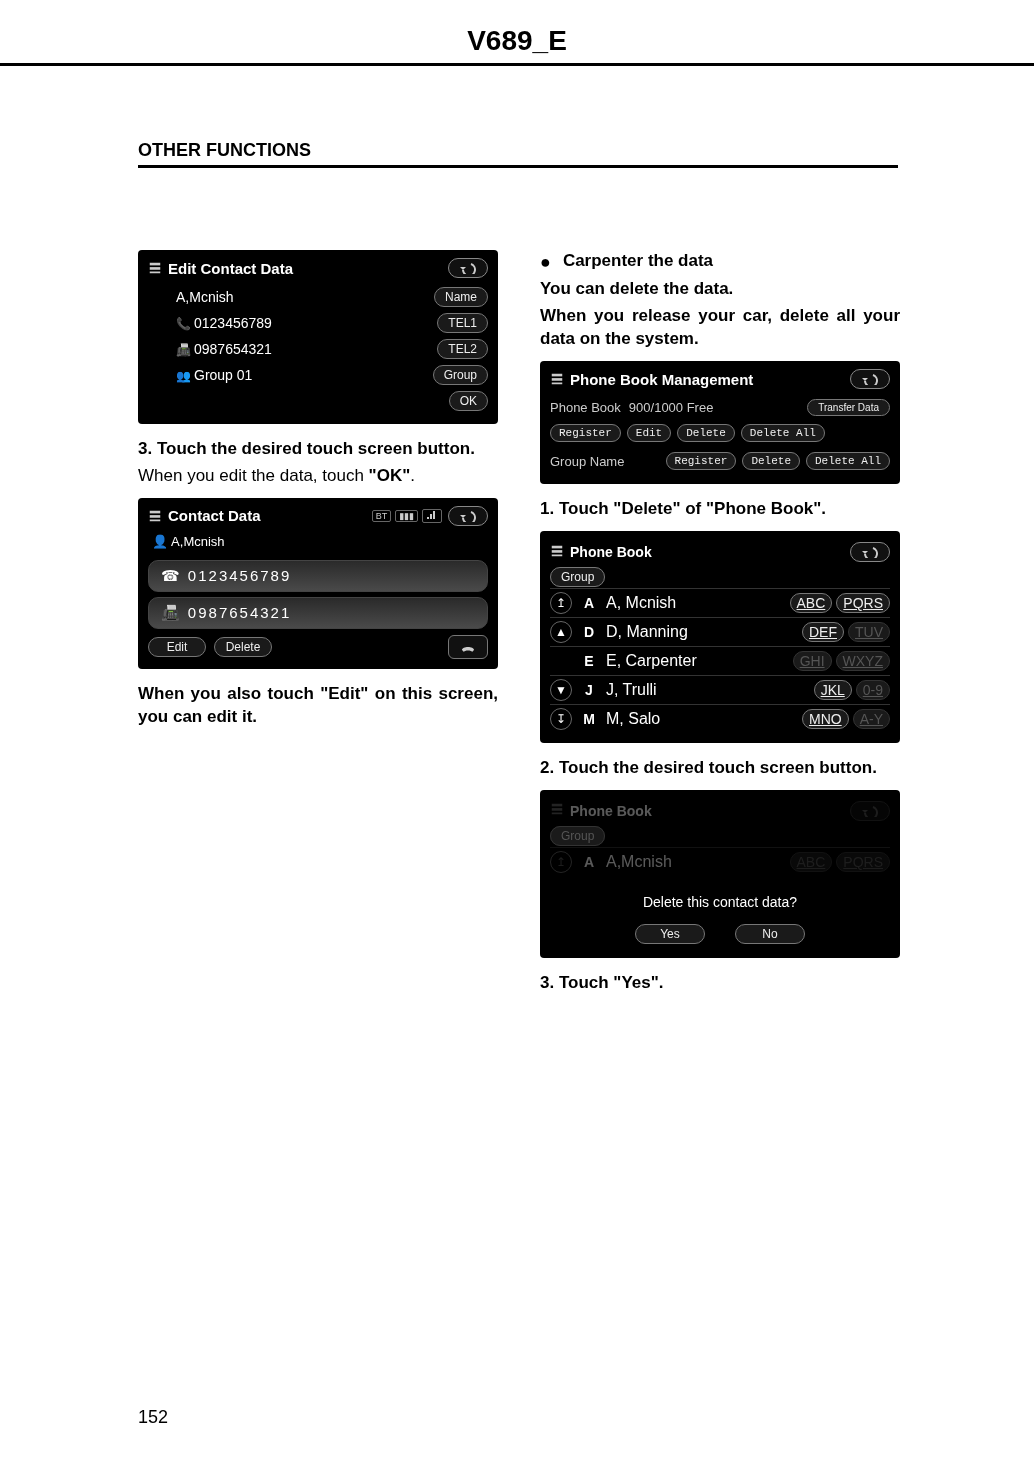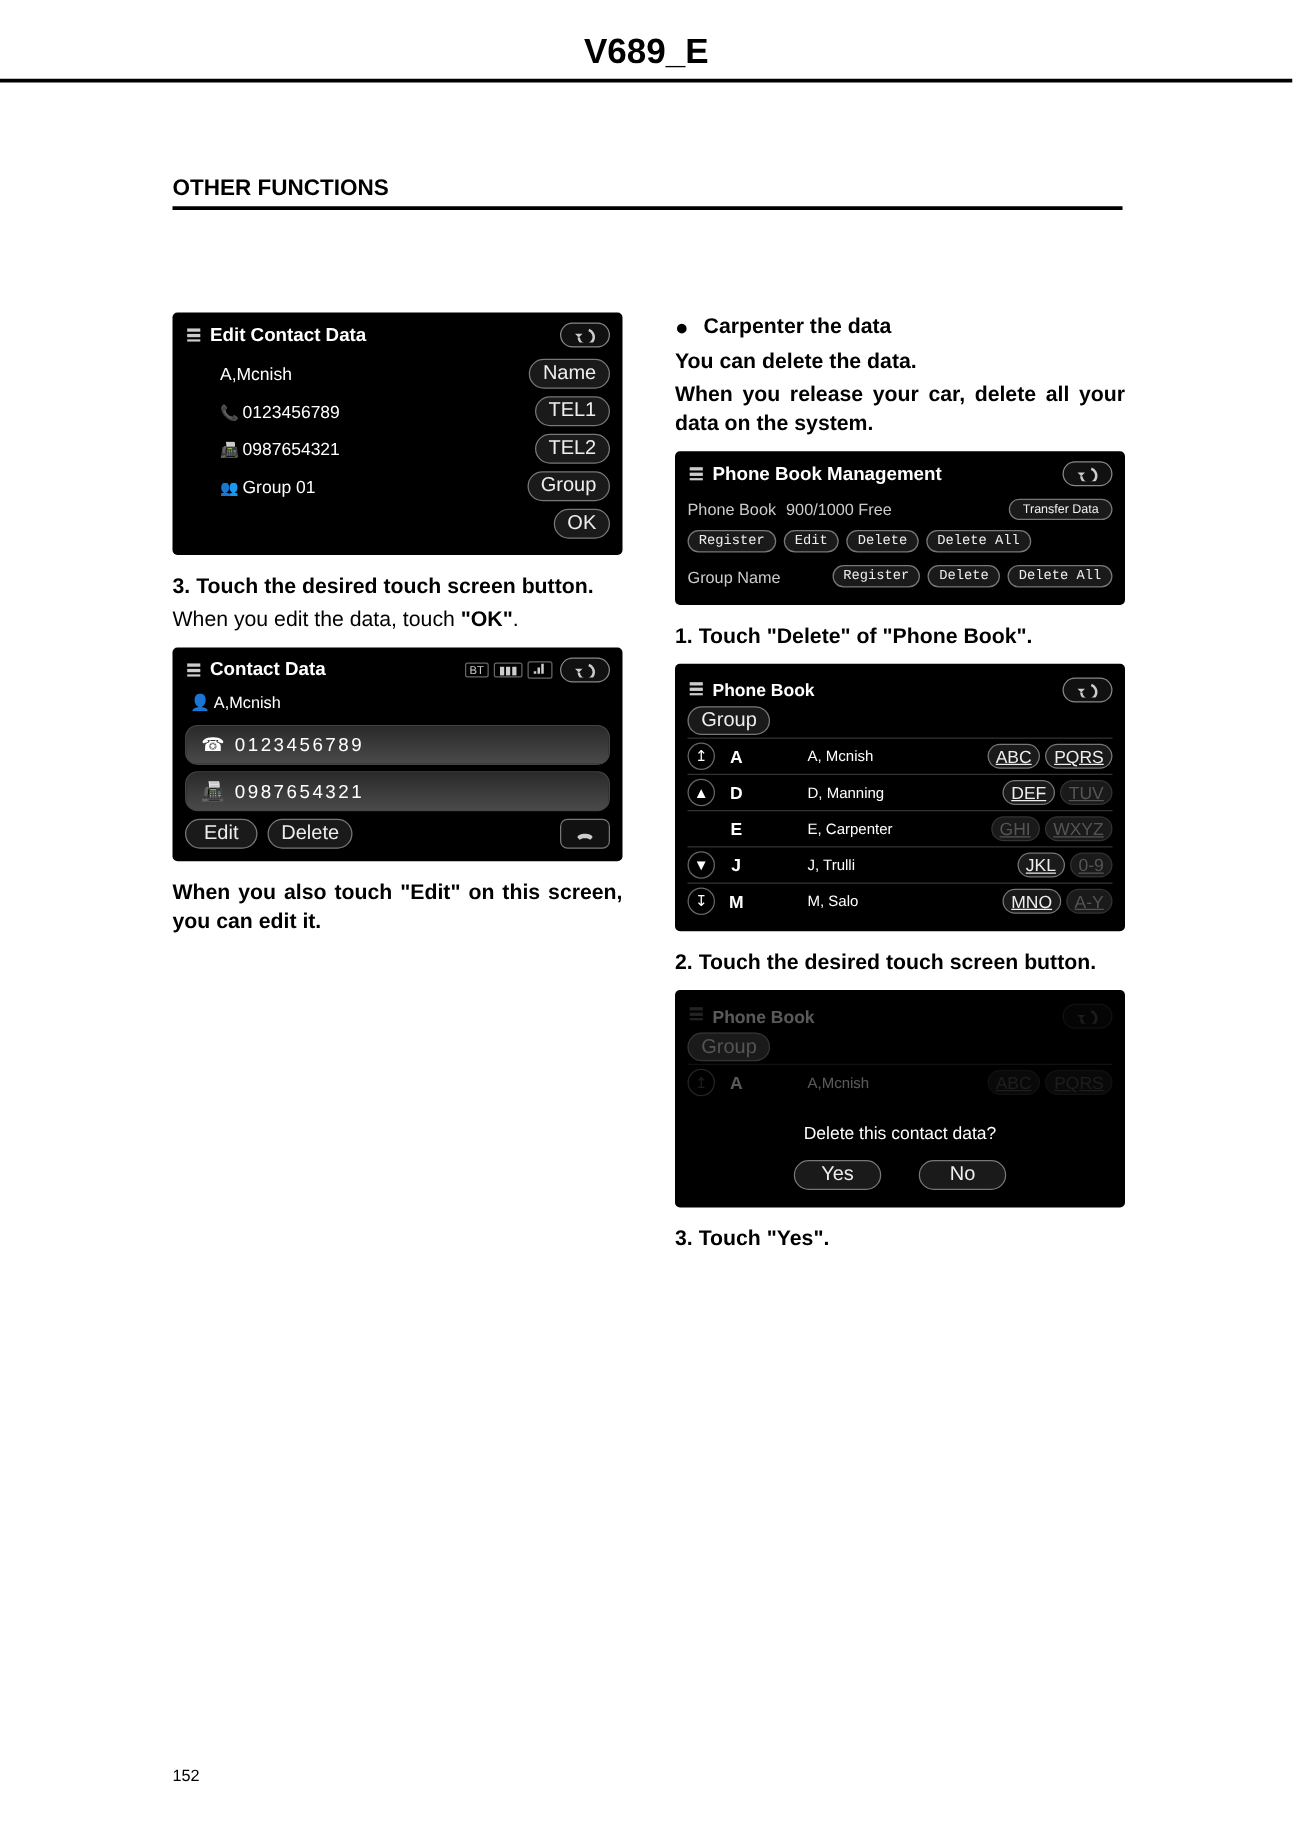--- a/index.html
+++ b/index.html
@@ -71,21 +71,21 @@
     border-radius: 12px;
     width: 40px; height: 20px;
     display: flex; align-items: center; justify-content: center;
     background: #111;
   }
   .pill {
     border: 1.5px solid #777;
     border-radius: 12px;
     background: #1a1a1a;
     color: #eee;
-    font-size: 16px;
+    font-size: 12px;
     padding: 2px 10px;
     text-align: center;
     white-space: nowrap;
   }
   .row { display: flex; align-items: center; padding: 3px 0; }
   .row .label { flex: 1; padding-left: 28px; font-size: 14px; }
   .row .right { width: 82px; display:flex; justify-content:flex-end; }
   .icon-svg { width: 14px; height: 14px; }
   .edit-screen .row .label span.pre { display:inline-block; width:18px; font-size:12px; color:#aaa; }
   .contact-row {
@@ -122,35 +122,35 @@
     padding:3px 0;
   }
   .pb-row .arrow {
     border:1.5px solid #666; border-radius:50%;
     width:22px; height:22px; display:flex; align-items:center; justify-content:center;
     font-size:12px; margin-right:6px;
   }
   .pb-row .letter {
     width:22px; font-weight:bold; font-size:14px; text-align:center; margin-right:6px;
   }
-  .pb-row .nm { flex:1; font-size:12px;margin-left:40px; }
+  .pb-row .nm { flex:1; font-size:16px; }
   .pb-row .grp { display:flex; gap:4px; }
   .pb-row .grp .pill { font-size:14px; padding:1px 6px; border-radius:10px;text-decoration:underline; }
   .dim { color:#555; border-color:#333; }
   .confirm-box {
     text-align:center;
     padding: 18px 0 8px 0;
     font-size: 14px;
   }
   .confirm-btns { display:flex; justify-content:center; gap:30px; padding:6px 0 4px 0; }
   .confirm-btns .pill { min-width:70px; }
   .dimmed .pb-row, .dimmed .hdr { opacity:0.35; }
   .page-num {
     position:absolute; bottom:40px; left:138px;
-    font-size:13px;
+    font-size:18px;
   }
 </style>
 </head>
 <body>
 
 <div class="header-title">V689_E</div>
 <div class="section-title">OTHER FUNCTIONS</div>
 
 <div class="col col-left content">
 

